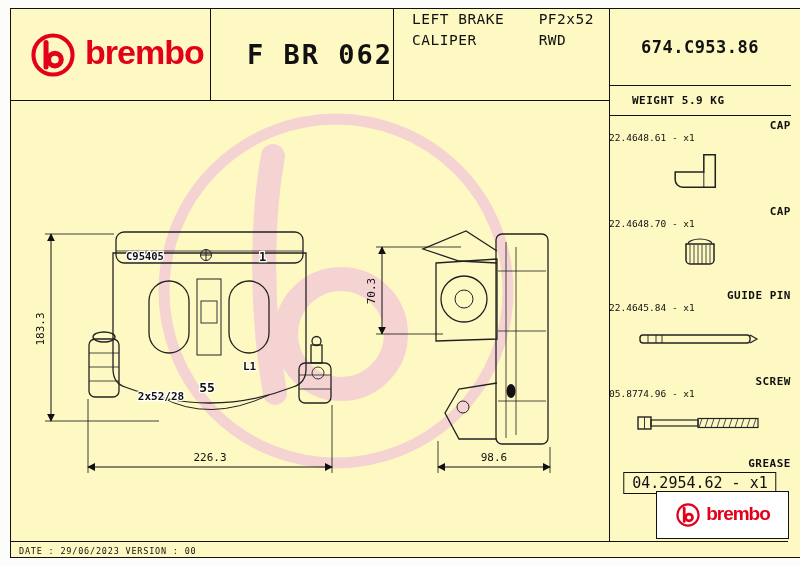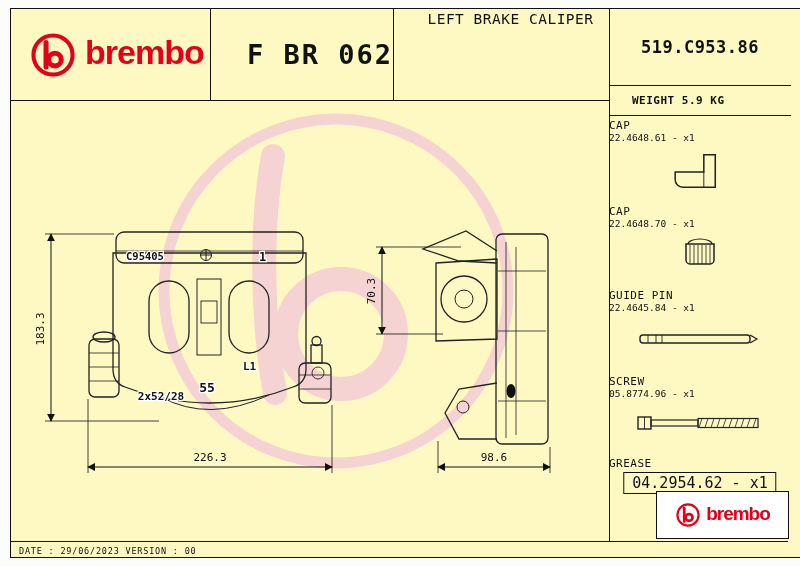--- a/index.html
+++ b/index.html
@@ -47,21 +47,21 @@
     left:598px; top:77px; width:182px; height:30px;
     border-bottom:1.4px solid #111;
     display:flex; align-items:center; padding-left:23px;
   }
   .weight-text { font-size:11px; font-weight:bold; letter-spacing:0.5px; }
   .vline-right { position:absolute; left:598px; top:0; height:532px; border-left:1.4px solid #111; }
   .footer-rule { position:absolute; left:0; top:532px; width:777px; border-top:1.6px solid #111; }
   .footer-text { position:absolute; left:8px; top:537px; font-size:8.5px; letter-spacing:0.8px; }
 
   .parts-panel { position:absolute; left:598px; top:107px; width:182px; height:425px; }
-  .part-name  { position:absolute; width:100%; text-align:left; font-size:11px; font-weight:normal; letter-spacing:0.5px; }
+  .part-name  { position:absolute; width:100%; text-align:right; font-size:11px; font-weight:bold; letter-spacing:0.5px; }
   .part-num   { position:absolute; width:100%; text-align:left; font-size:9.5px; }
   .part-icon  { position:absolute; left:50%; transform:translateX(-50%); }
   .grease-box {
     position:absolute; left:50%; transform:translateX(-50%);
     border:1.2px solid #111; padding:1px 8px; font-size:15px; white-space:nowrap;
   }
   .brand-box {
     position:absolute; left:645px; top:482px; width:133px; height:48px;
     border:1.5px solid #111; display:flex; align-items:center; justify-content:center; gap:5px;
     background:#fff;
@@ -88,24 +88,25 @@
       </svg>
       <span class="wordmark">brembo</span>
     </div>
 
     <div class="cell code-cell">
       <span class="part-code">F BR 062</span>
     </div>
 
     <div class="cell title-cell">
       <div class="title-line">LEFT BRAKE CALIPER</div>
+      <div class="title-line">PF2x52 RWD</div>
     </div>
 
     <div class="cell ref-cell">
-      <span class="ref-number">519.C953.86</span>
+      <span class="ref-number">674.C953.86</span>
     </div>
 
     <div class="cell weight-cell">
       <span class="weight-text">WEIGHT 5.9 KG</span>
     </div>
 
     <div class="vline-right"></div>
 
     <svg class="drawing" viewBox="0 0 598 440">
       <defs>

